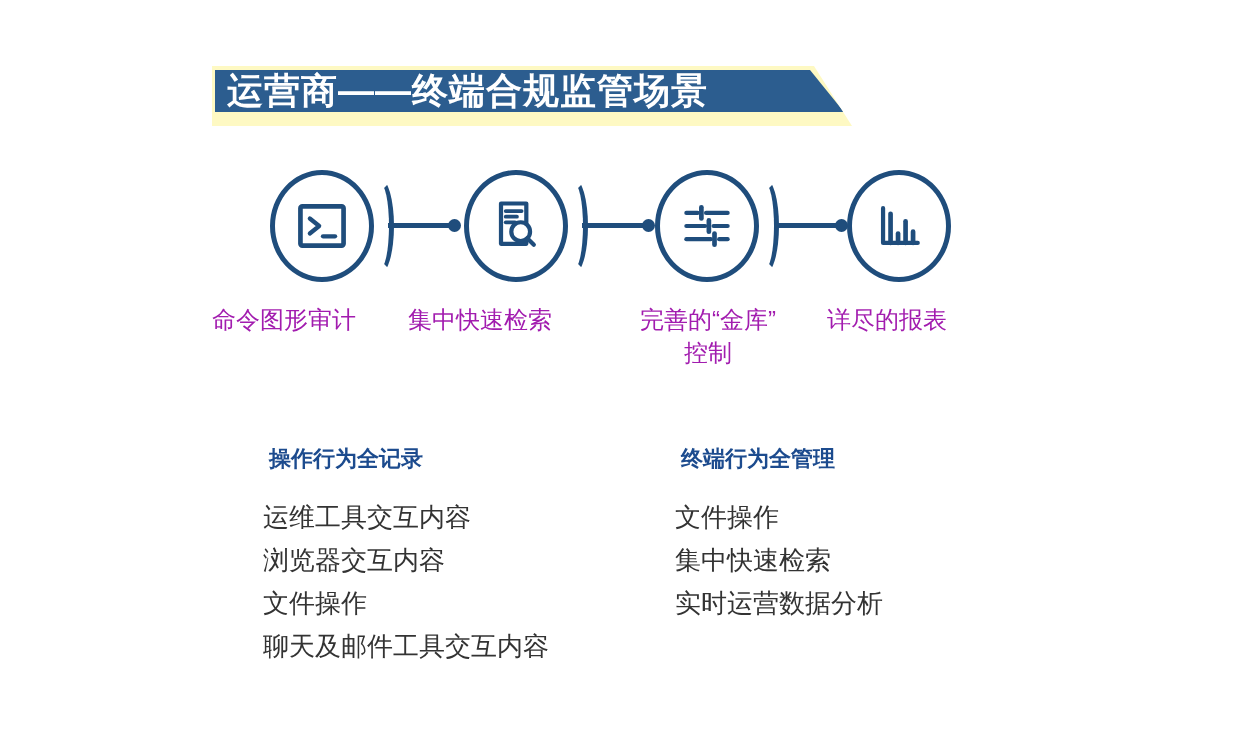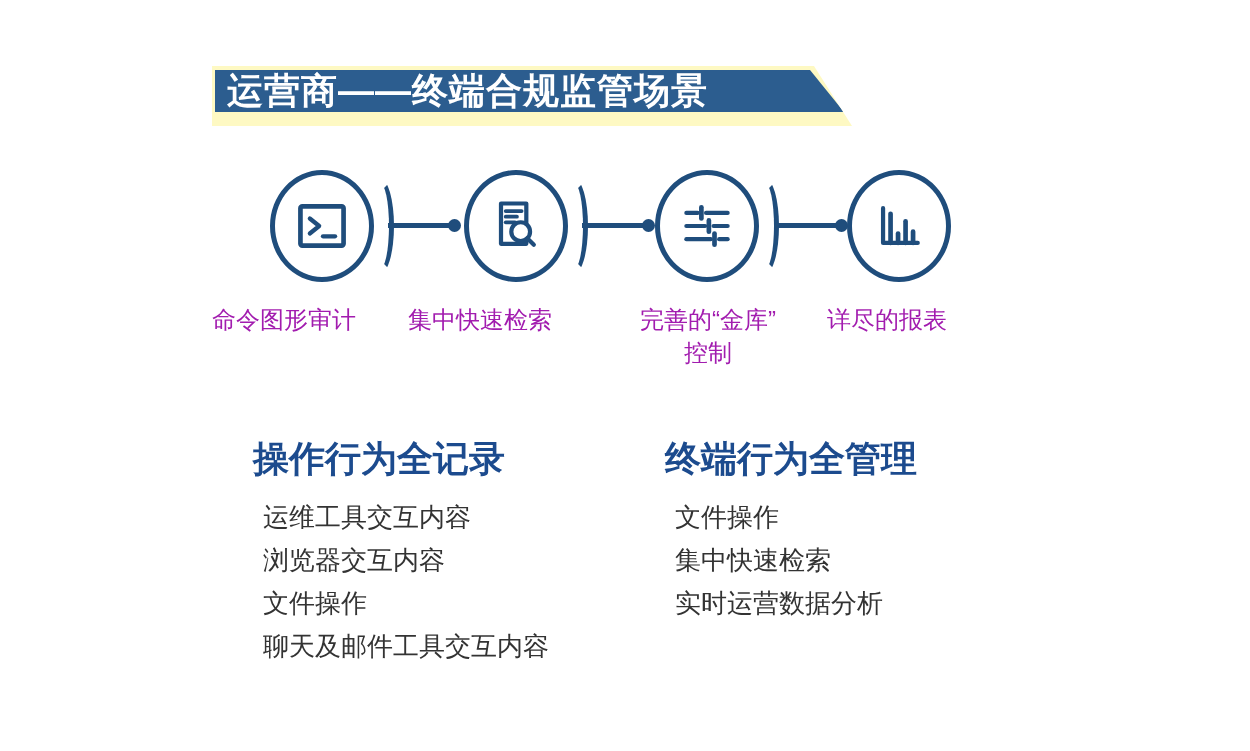--- a/index.html
+++ b/index.html
@@ -71,24 +71,24 @@
     font-size:24px;line-height:33px;
     color:#a21caf;
     white-space:pre-line;
   }
 
   
   .col{
     position:absolute;top:440px;width:390px;
   }
   .col-heading{
-    font-size:36px;font-weight:bold;
+    font-size:22px;font-weight:bold;
     color:#1c4b8e;
     line-height:38px;
-    margin:0 0 18px 0;
+    margin:0 0 18px 16px;
   }
   .col-list{
     list-style:none;margin:10px;padding:0;
   }
   .col-list li{
     font-size:26px;
     line-height:43px;
     color:#333333;
     white-space:nowrap;
   }

